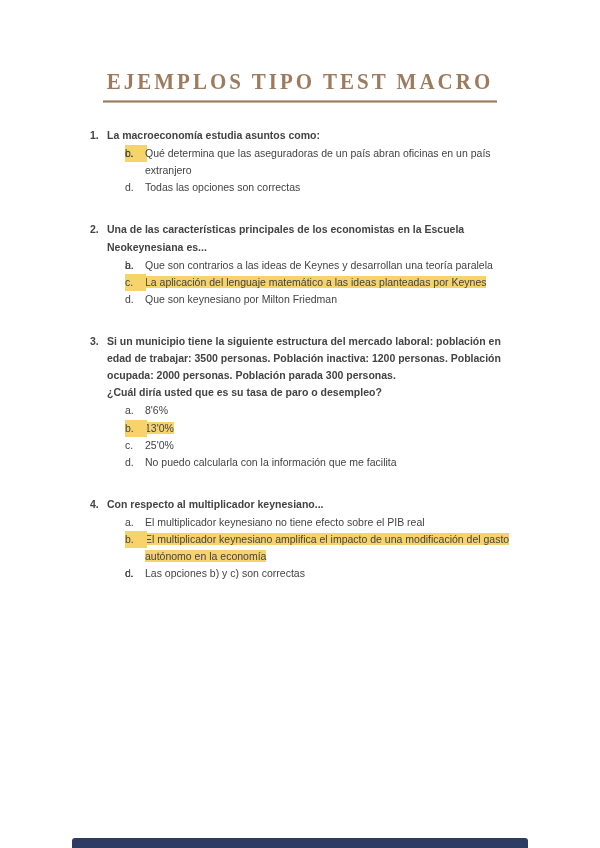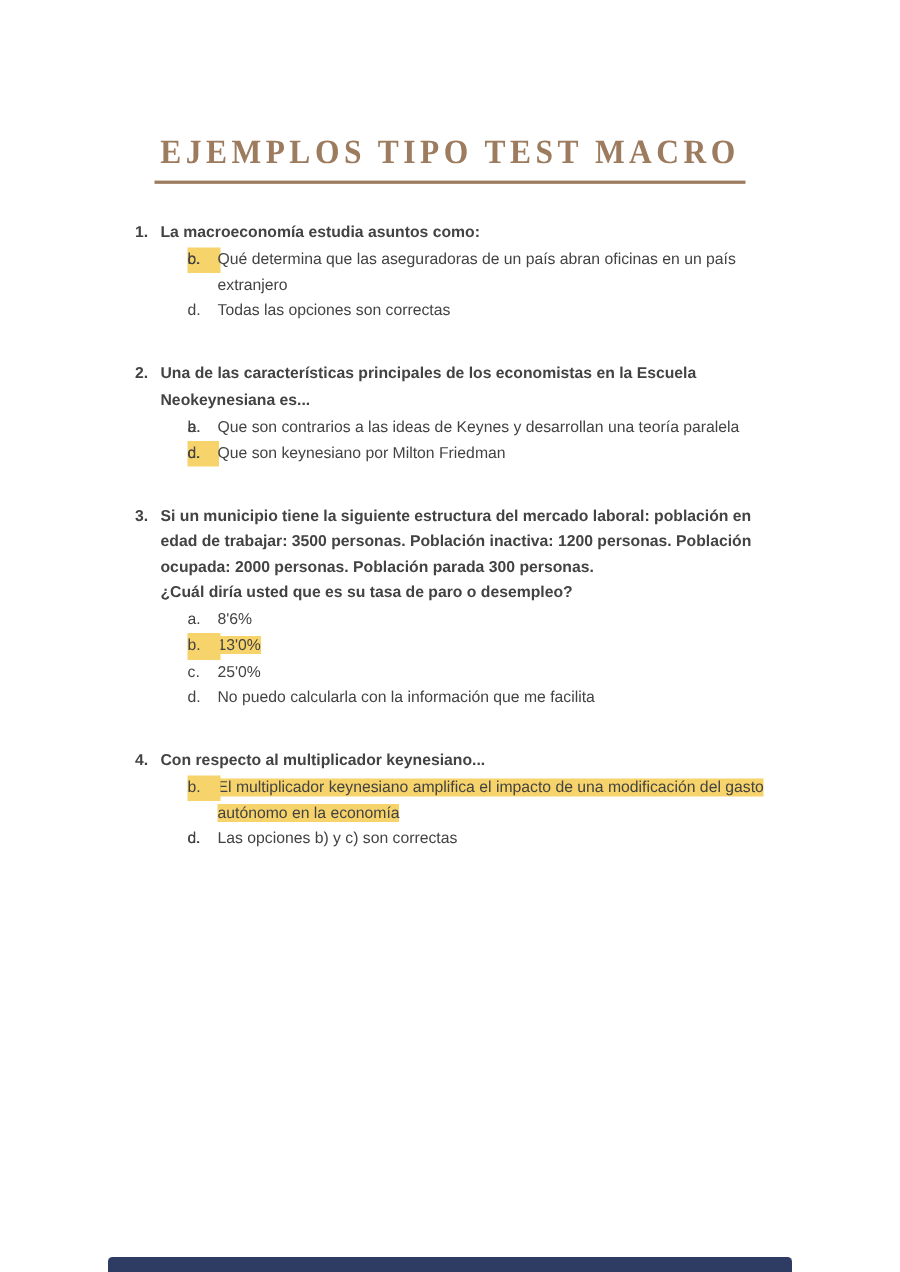--- a/index.html
+++ b/index.html
@@ -10,21 +10,21 @@
     position: relative;
     width: 600px;
     height: 848px;
     background: #ffffff;
     overflow: hidden;
     color: var(--text-color, #434343);
   }
 
   .title-wrap {
     text-align: center;
-    padding-top: 88px;
+    padding-top: 68px;
   }
   .doc-title {
     display: inline-block;
     font-family: "Liberation Serif", serif;
     font-weight: bold;
     font-size: 21px;
     letter-spacing: 3px;
     color: var(--title-color, #9c7b5e);
     border-bottom: 2px solid var(--title-color, #9c7b5e);
     padding: 0 4px 5px 4px;
@@ -98,21 +98,21 @@
         </div>
       </div>
       <div class="question">
         <div class="q-head">
           <span class="q-num">2.</span>
           <div class="q-para">Una de las características principales de los economistas en la Escuela Neokeynesiana es...</div>
         </div>
         <div class="options">
           <div class="option"><span class="opt-letter">a.</span></div>
           <div class="option"><span class="opt-letter">b.</span><span>Que son contrarios a las ideas de Keynes y desarrollan una teoría paralela</span></div>
-          <div class="option"><span class="opt-letter hl">c.</span></div>
+          <div class="option"><span class="opt-letter hl">c.</span><span class="hl">La aplicación del lenguaje matemático a las ideas planteadas por Keynes</span></div>
           <div class="option"><span class="opt-letter">d.</span><span>Que son keynesiano por Milton Friedman</span></div>
         </div>
       </div>
       <div class="question">
         <div class="q-head">
           <span class="q-num">3.</span>
           <div class="q-para">Si un municipio tiene la siguiente estructura del mercado laboral: población en edad de trabajar: 3500 personas. Población inactiva: 1200 personas. Población ocupada: 2000 personas. Población parada 300 personas.</div>
           <div class="q-para">¿Cuál diría usted que es su tasa de paro o desempleo?</div>
         </div>
         <div class="options">
@@ -121,21 +121,21 @@
           <div class="option"><span class="opt-letter">c.</span><span>25'0%</span></div>
           <div class="option"><span class="opt-letter">d.</span><span>No puedo calcularla con la información que me facilita</span></div>
         </div>
       </div>
       <div class="question">
         <div class="q-head">
           <span class="q-num">4.</span>
           <div class="q-para">Con respecto al multiplicador keynesiano...</div>
         </div>
         <div class="options">
-          <div class="option"><span class="opt-letter">a.</span></div>
+          <div class="option"><span class="opt-letter">a.</span><span>El multiplicador keynesiano no tiene efecto sobre el PIB real</span></div>
           <div class="option"><span class="opt-letter hl">b.</span><span class="hl">El multiplicador keynesiano amplifica el impacto de una modificación del gasto autónomo en la economía</span></div>
           <div class="option"><span class="opt-letter">c.</span></div>
           <div class="option"><span class="opt-letter">d.</span><span>Las opciones b) y c) son correctas</span></div>
         </div>
       </div>
     </div>
 
   <div class="footer-bar"></div>
 
 </div>

